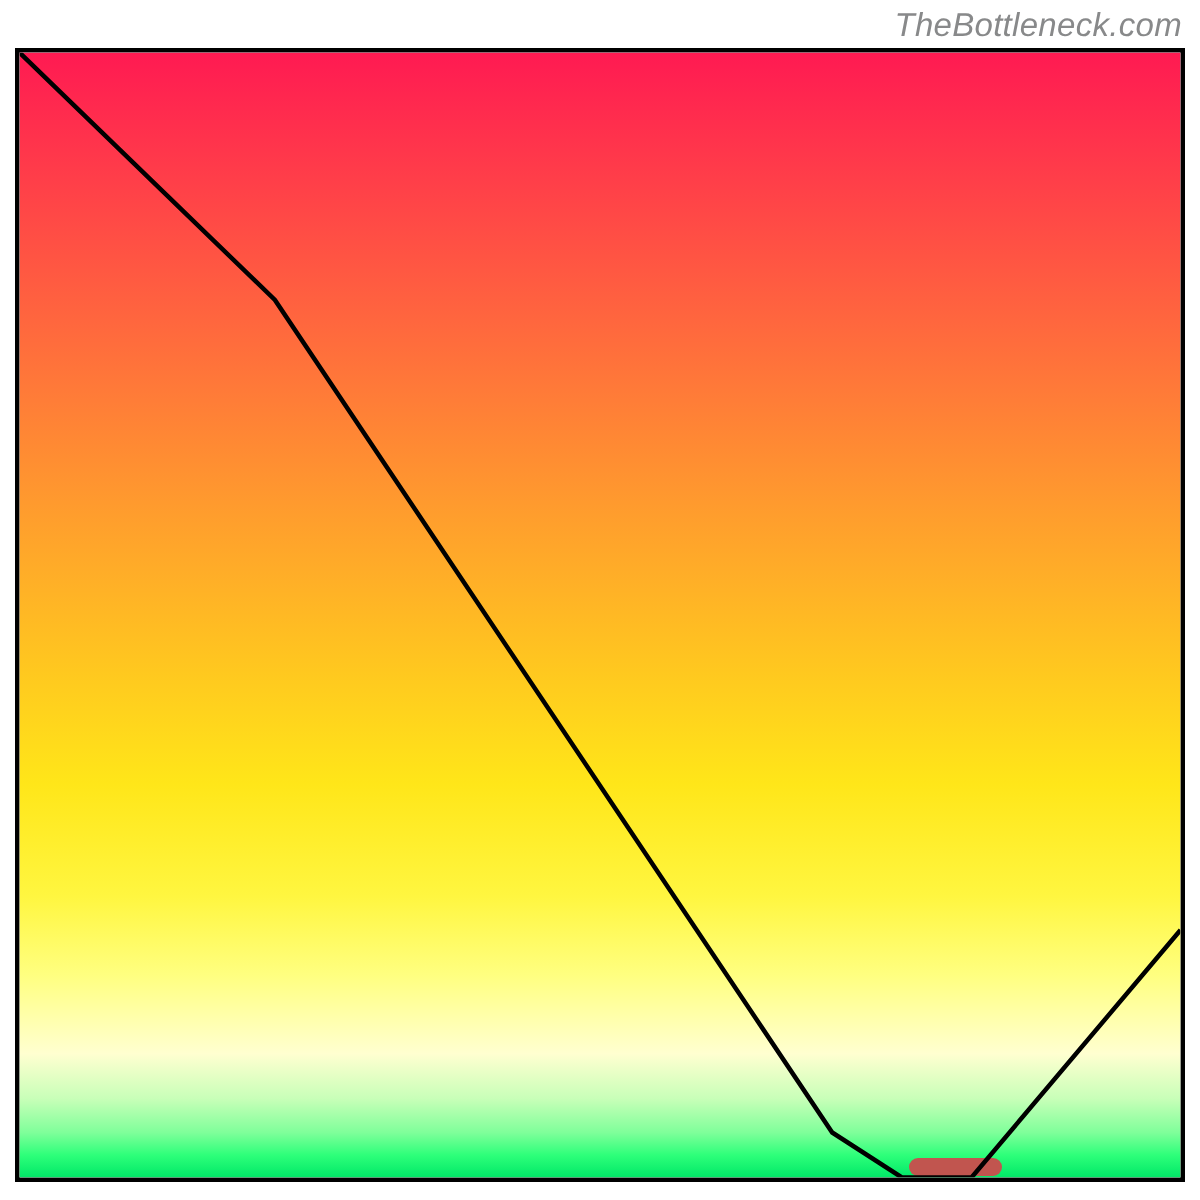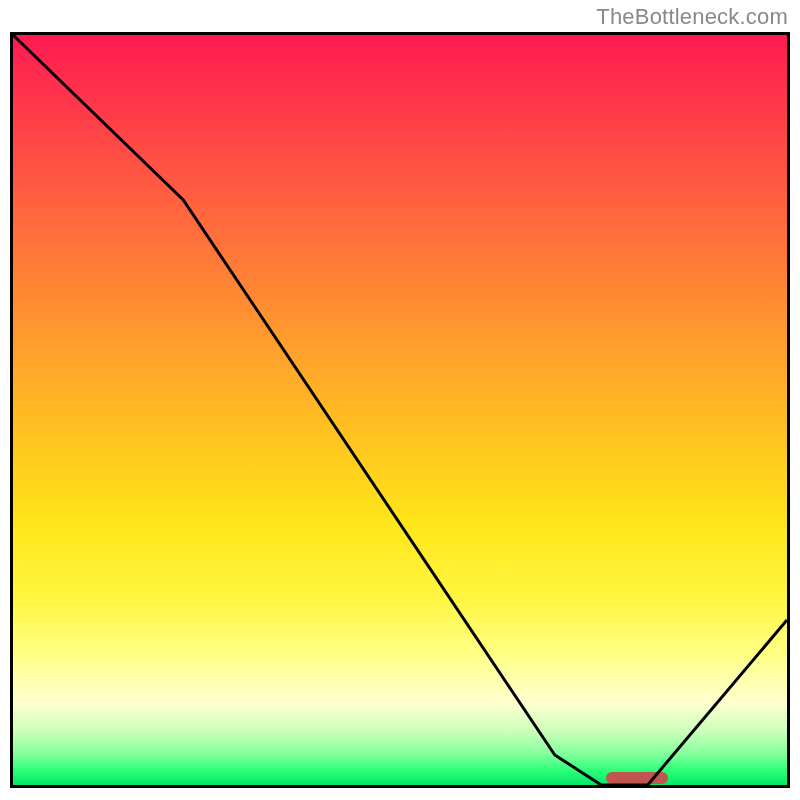--- a/index.html
+++ b/index.html
@@ -1,20 +1,21 @@
 <!DOCTYPE html>
 <html><head>
 <meta charset="utf-8">
 <style>
   * { margin: 0; padding: 0; box-sizing: border-box; }
   html, body { width: 800px; height: 800px; overflow: hidden; background: #fff; }
   .frame {
     position: relative;
     width: 800px;
     height: 660px;
+    font-style: italic;
   }
   .plot-area {
     position: absolute;
     left: 10px;
     top: 32px;
     width: 780px;
     height: 756px;
     border: 3px solid #000;
     overflow: hidden;
   }

